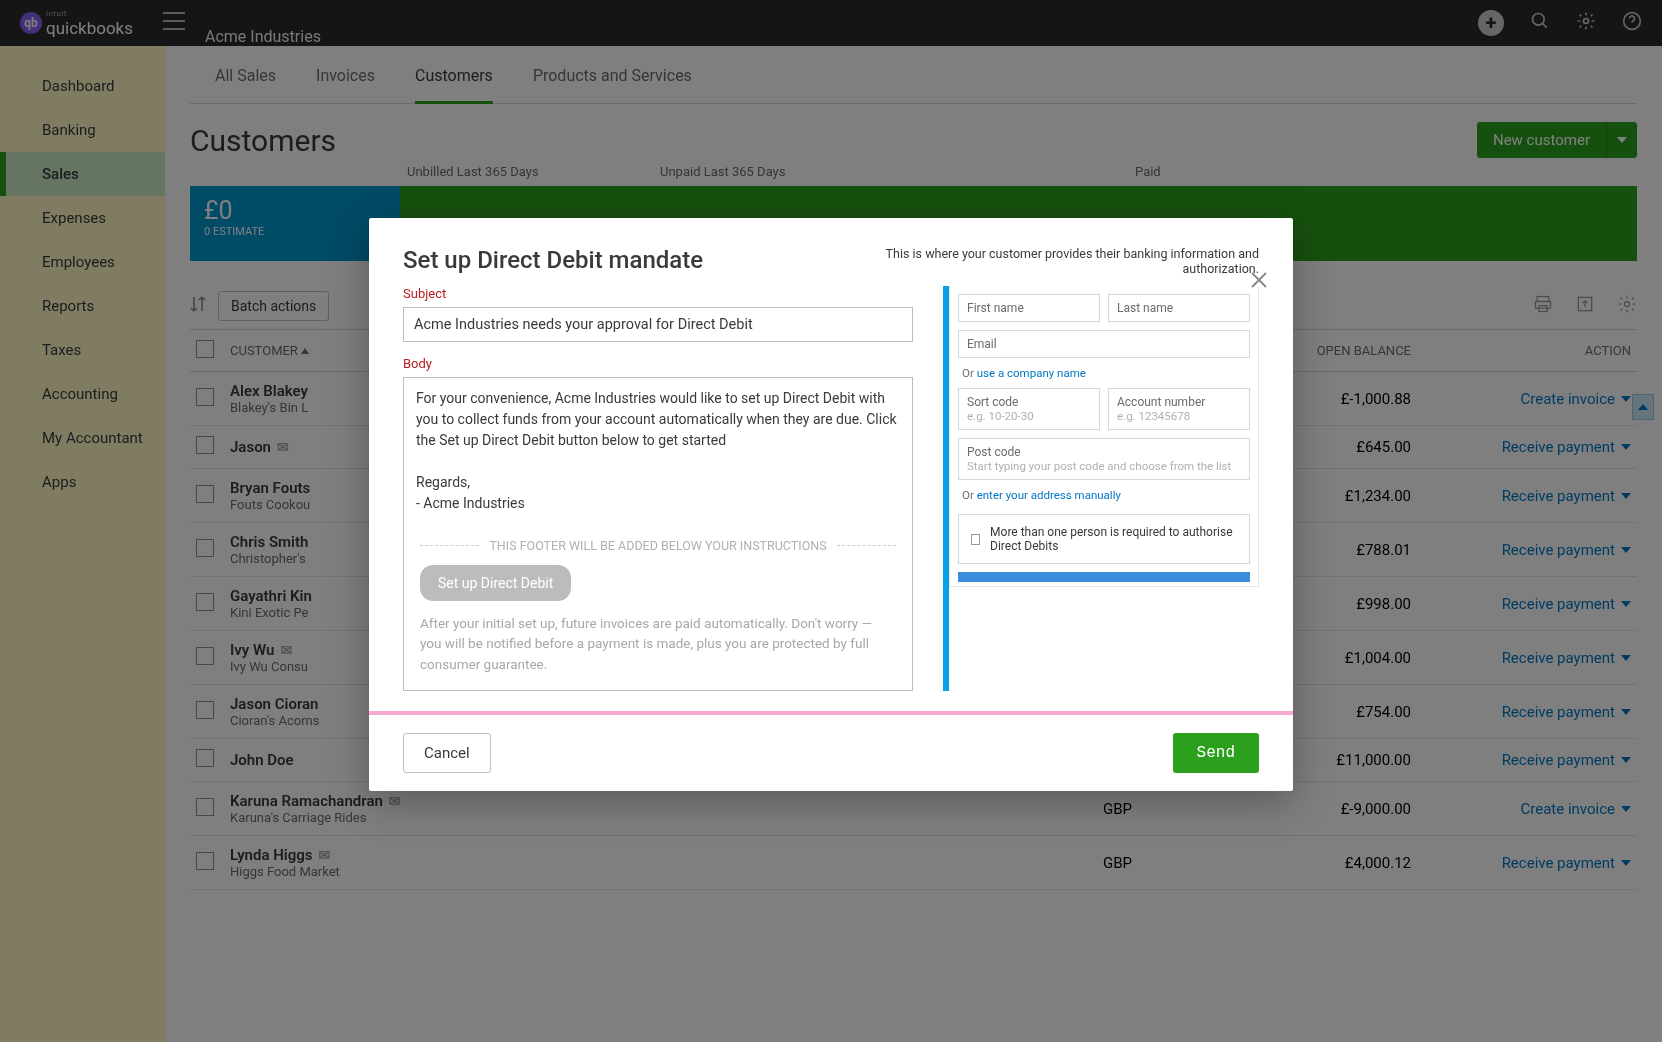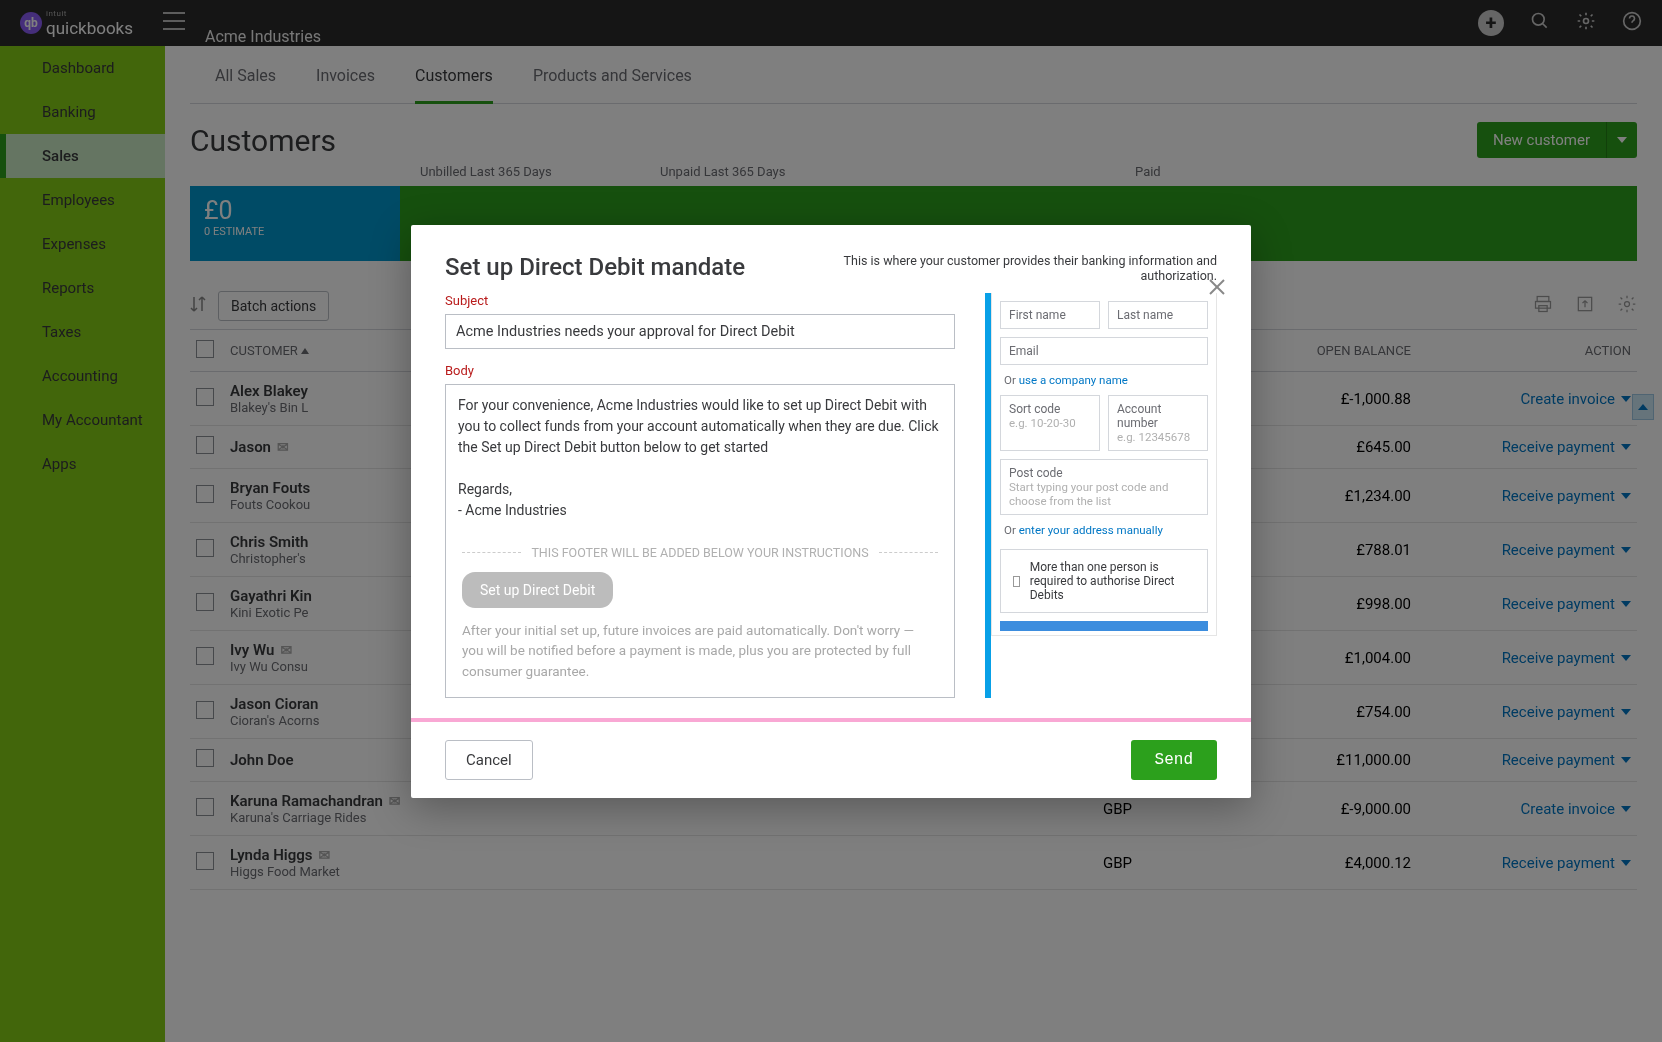--- a/index.html
+++ b/index.html
@@ -13,21 +13,21 @@
     .logo .txt-big { font-size:17px; color:#fff; font-weight:400; }
     .hamburger { margin-left:30px; margin-right:20px; cursor:pointer; }
     .hamburger svg { fill:#bbb; }
     .company-name { color:#eee; font-size:16px;margin-top:26px; }
     .topbar-right { margin-left:auto; display:flex; align-items:center; gap:26px; }
     .topbar-right .icon-wrap { color:#ccc; cursor:pointer; }
     .plus-circ { width:26px; height:26px; border-radius:50%; background:#ccc; color:#2b2b2b; display:flex; align-items:center; justify-content:center; font-size:20px; font-weight:bold; }
 
     
     .layout { display:flex; height:calc(100% - 46px); }
-    .sidebar { width:165px; background:#84cc16; border-right:none; }
+    .sidebar { width:165px; background:#fef9c3; border-right:none; padding-top:18px; }
     .sidebar-item { padding:13px 0 13px 42px; font-size:15px; color:#393a3d; cursor:pointer; }
     .sidebar-item.active { background:#cbeac4; border-left:6px solid #2ca01c; padding-left:36px; font-weight:500; }
     .main { flex:1; background:#fff; overflow:hidden; position:relative; }
 
     
     .tabs { display:flex; gap:40px; padding: 20px 0 0 25px; border-bottom:1px solid #d4d7dc; margin:0 25px; }
     .tab { padding-bottom:16px; font-size:16px; color:#6b6c72; cursor:pointer; }
     .tab.active { color:#393a3d; border-bottom:3px solid #2ca01c; font-weight:400; margin-bottom:-1px; }
 
     .page-title-row { display:flex; align-items:center; padding: 18px 25px 0 25px; }
@@ -56,21 +56,21 @@
     table.customers td { padding:10px 6px; border-bottom:1px solid #e5e5e5; vertical-align:middle; }
     table.customers td .cname { font-weight:600; color:#393a3d; }
     table.customers td .csub { font-size:13px; color:#6b6c72; }
     table.customers td.right { text-align:right; }
     .action-link { color:#0077c5; font-size:15px; display:inline-flex; align-items:center; gap:6px; justify-content:flex-end; }
     .chk { width:18px; height:18px; border:1px solid #8d9096; display:inline-block; }
     .mail-ic { color:#aaa; margin-left:6px; font-size:14px; }
 
     
     .overlay { position:absolute; inset:0; background:rgba(0,0,0,0.5); }
-    .modal { position:absolute; left:50%; top:225px; transform:translateX(-50%); width:840px; background:#fff; border-radius:2px; box-shadow:0 10px 40px rgba(0,0,0,0.3); }
+    .modal { position:absolute; left:50%; top:218px; transform:translateX(-50%); width:924px; background:#fff; border-radius:2px; box-shadow:0 10px 40px rgba(0,0,0,0.3); }
     .modal-head { display:flex; align-items:flex-start; padding:28px 34px 10px 34px; }
     .modal-title { font-size:24px; color:#393a3d; font-weight:500; }
     .modal-head .note { margin-left:auto; font-size:12.5px; color:#393a3d; max-width:410px; text-align:right; }
     .modal-close { position:absolute; right:24px; top:52px; color:#888; cursor:pointer; }
     .modal-body { display:flex; gap:30px; padding:0 34px 20px 34px; }
     .modal-left { flex:0 0 510px; }
     .modal-right { flex:1; border-left:6px solid #08a0e7; padding-left:0; }
     .fld-lbl { font-size:13px; color:#b91c1c; margin-bottom:6px; }
     .inp { width:100%; border:1px solid #babec5; padding:8px 10px; font-size:14.5px; color:#393a3d; margin-bottom:14px; }
     .footer-note-divider { display:flex; align-items:center; gap:10px; color:#b0b0b0; font-size:12.5px; margin:14px 0 12px 0; }
@@ -140,22 +140,22 @@
         </svg>
     </div>
   </div>
 </div>
 
 <div class="layout">
   <div class="sidebar">
     <div class="sidebar-item">Dashboard</div>
     <div class="sidebar-item">Banking</div>
     <div class="sidebar-item active">Sales</div>
+    <div class="sidebar-item">Expenses</div>
     <div class="sidebar-item">Employees</div>
-    <div class="sidebar-item">Expenses</div>
     <div class="sidebar-item">Reports</div>
     <div class="sidebar-item">Taxes</div>
     <div class="sidebar-item">Accounting</div>
     <div class="sidebar-item">My Accountant</div>
     <div class="sidebar-item">Apps</div>
   </div>
 
   <div class="main">
     <div class="tabs">
       <div class="tab">All Sales</div>
@@ -170,21 +170,21 @@
         <div class="btn">New customer</div>
         <div class="drop">
           <svg width="10" height="6" viewBox="0 0 10 6">
               <path d="M0 0l5 6 5-6z" fill="#fff"></path>
             </svg>
         </div>
       </div>
     </div>
 
     <div style="position:relative; margin-top:28px;">
-      <div style="position:absolute; top:-22px; left:255px; font-size:13px; color:#6b6c72;text-align:right;">Unbilled Last 365 Days</div>
+      <div style="position:absolute; top:-22px; left:242px; font-size:13px; color:#6b6c72;text-align:right;">Unbilled Last 365 Days</div>
       <div style="position:absolute; top:-22px; left:495px; font-size:13px; color:#6b6c72;">Unpaid Last 365 Days</div>
       <div style="position:absolute; top:-22px; left:970px; font-size:13px; color:#6b6c72;">Paid</div>
       <div class="status-bar">
         <div class="status-seg blue">
           <div class="big">£0</div>
           <div class="sub">0 ESTIMATE</div>
         </div>
         <div class="status-seg green"></div>
       </div>
     </div>

